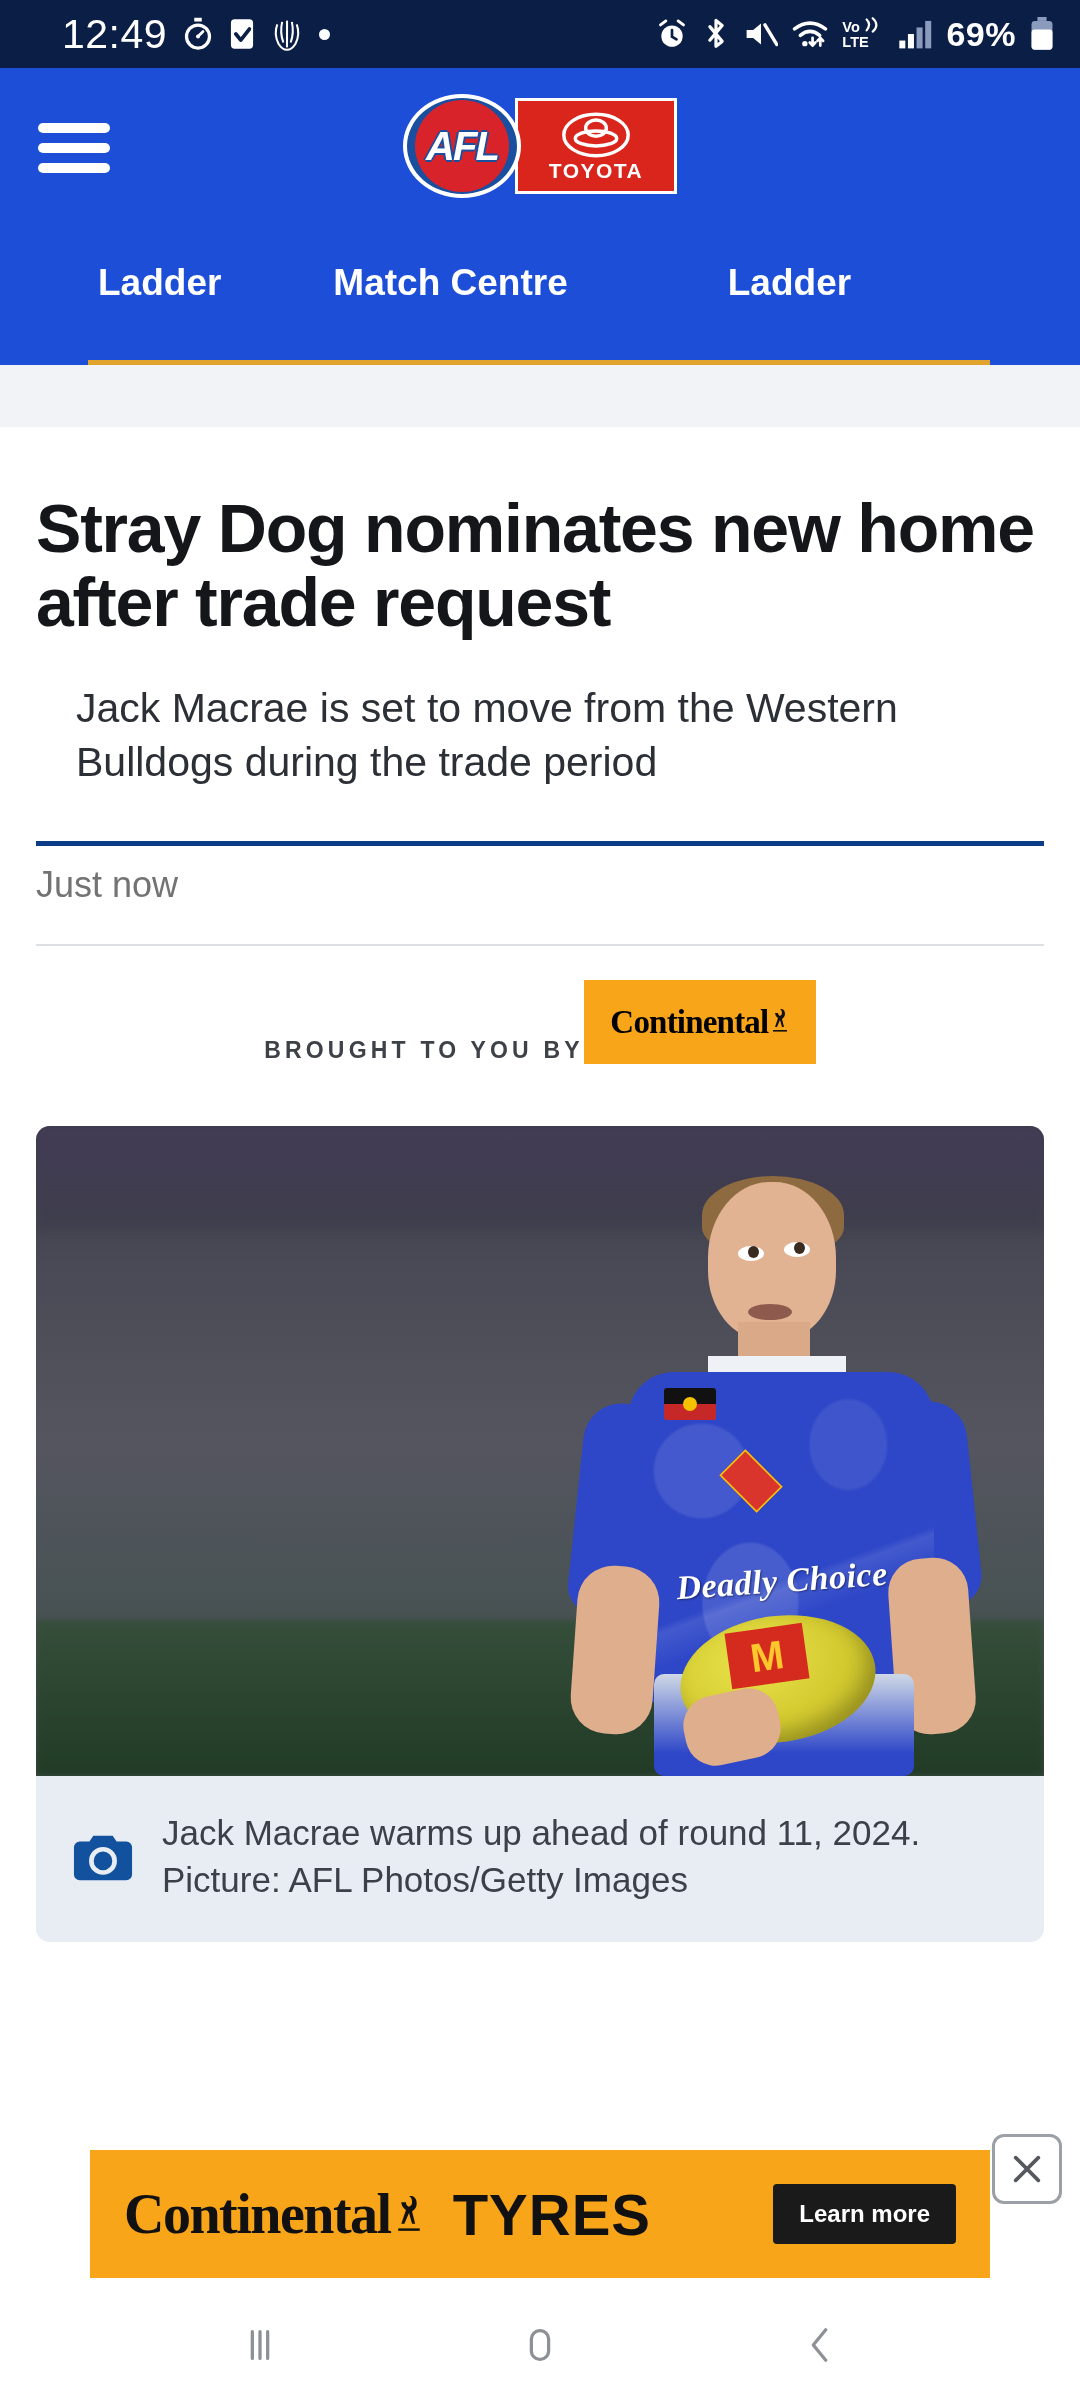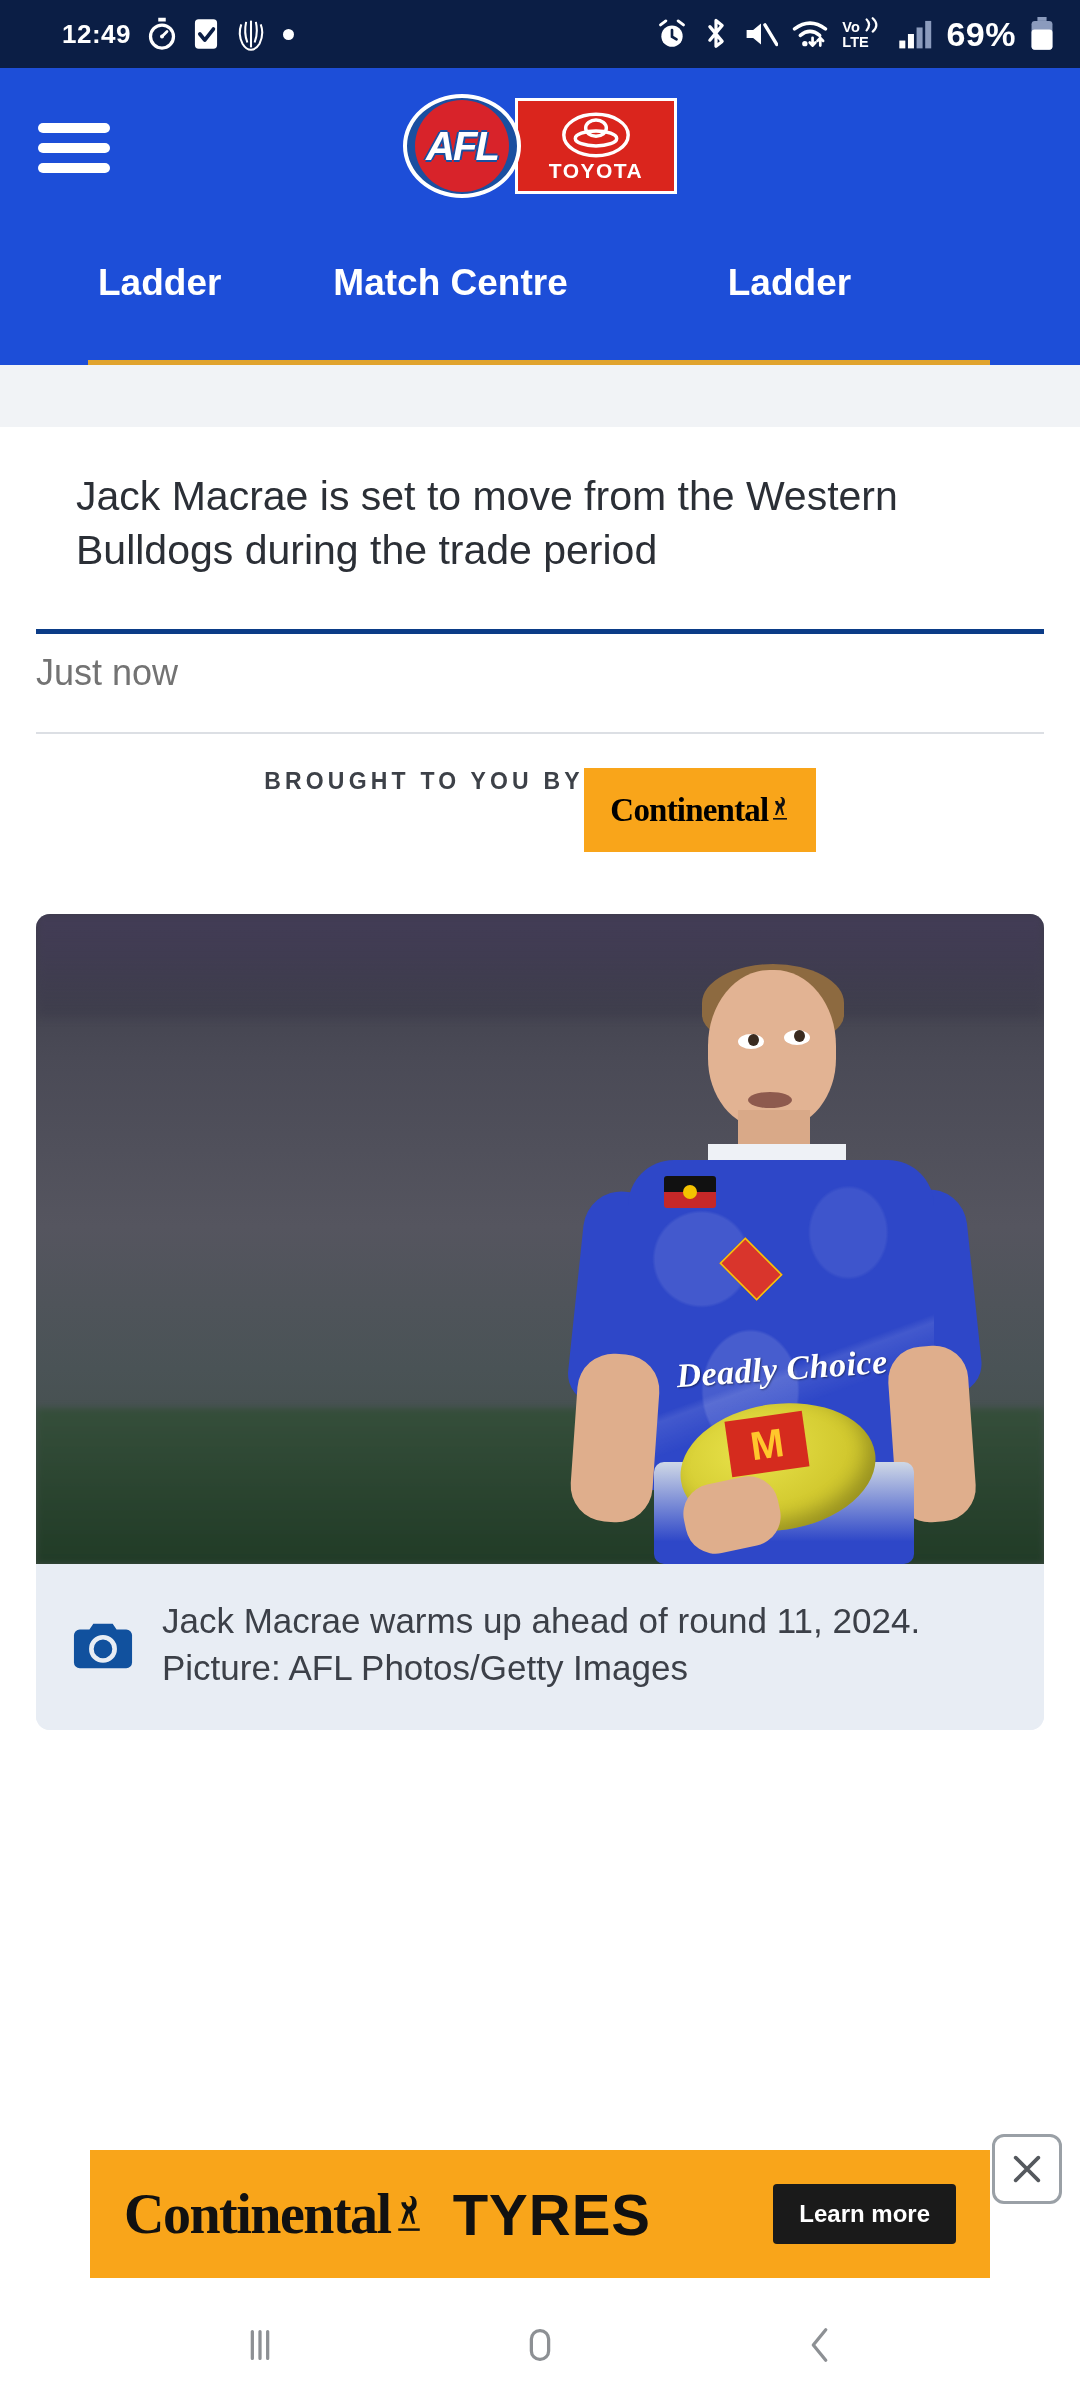--- a/index.html
+++ b/index.html
@@ -14,21 +14,21 @@
   
   .statusbar{
     height:68px; width:100%;
     background:#0b1e45;
     display:flex; align-items:center;
     padding:0 26px 0 62px;
     color:#ffffff;
   }
   .sb-left{ display:flex; align-items:center; gap:16px; }
   .sb-right{ display:flex; align-items:center; gap:14px; margin-left:auto; }
-  .sb-time{ font-size:26px; letter-spacing:.5px; font-weight:700; }
+  .sb-time{ font-size:41px; letter-spacing:.5px; font-weight:400; }
   .sb-ico{ display:inline-flex; align-items:center; justify-content:center; }
   .sb-batt-txt{ font-size:34px; font-weight:700; letter-spacing:.5px; }
   .dot-ico{ width:11px; height:11px; border-radius:50%; background:#fff; display:inline-block; }
 
   
   .header{
     background:#1d4ed8;
     height:297px; width:100%;
     position:relative;
   }
@@ -131,21 +131,21 @@
   .timestamp{
     font-size:36px; color:#737373;
     padding-top:18px;
   }
   .rule-grey{
     height:2px; background:#dcdfe4;
     margin-top:38px;
   }
 
   .sponsor{
-    display:flex; align-items:flex-start; justify-content:center;
+    display:flex; align-items:flex-end; justify-content:center;
     padding:34px 0 0 0;
   }
   .sponsor-label{
     font-size:23px; letter-spacing:4.2px;
     color:#3d4148; font-weight:bold;
   }
   .conti-badge{
     background:#f9a51a;
     width:232px; height:84px;
     display:flex; align-items:center; justify-content:center;
@@ -462,20 +462,21 @@
   <div class="navtabs">
     <div class="navtab">Ladder</div>
     <div class="navtab">Match Centre</div>
     <div class="navtab">Ladder</div>
   </div>
   <div class="goldline"></div>
 </div>
 <div class="greyband"></div>
 
 <div class="article">
+  <h1 class="headline">Stray Dog nominates new home after trade request</h1>
   <p class="standfirst">Jack Macrae is set to move from the Western Bulldogs during the trade period</p>
   <div class="rule-blue"></div>
   <div class="timestamp">Just now</div>
   <div class="rule-grey"></div>
 
   <div class="sponsor">
     <div class="sponsor-label">BROUGHT TO YOU BY</div>
     <div class="conti-badge">
       <div class="conti-word">
         <span>Continental</span>

